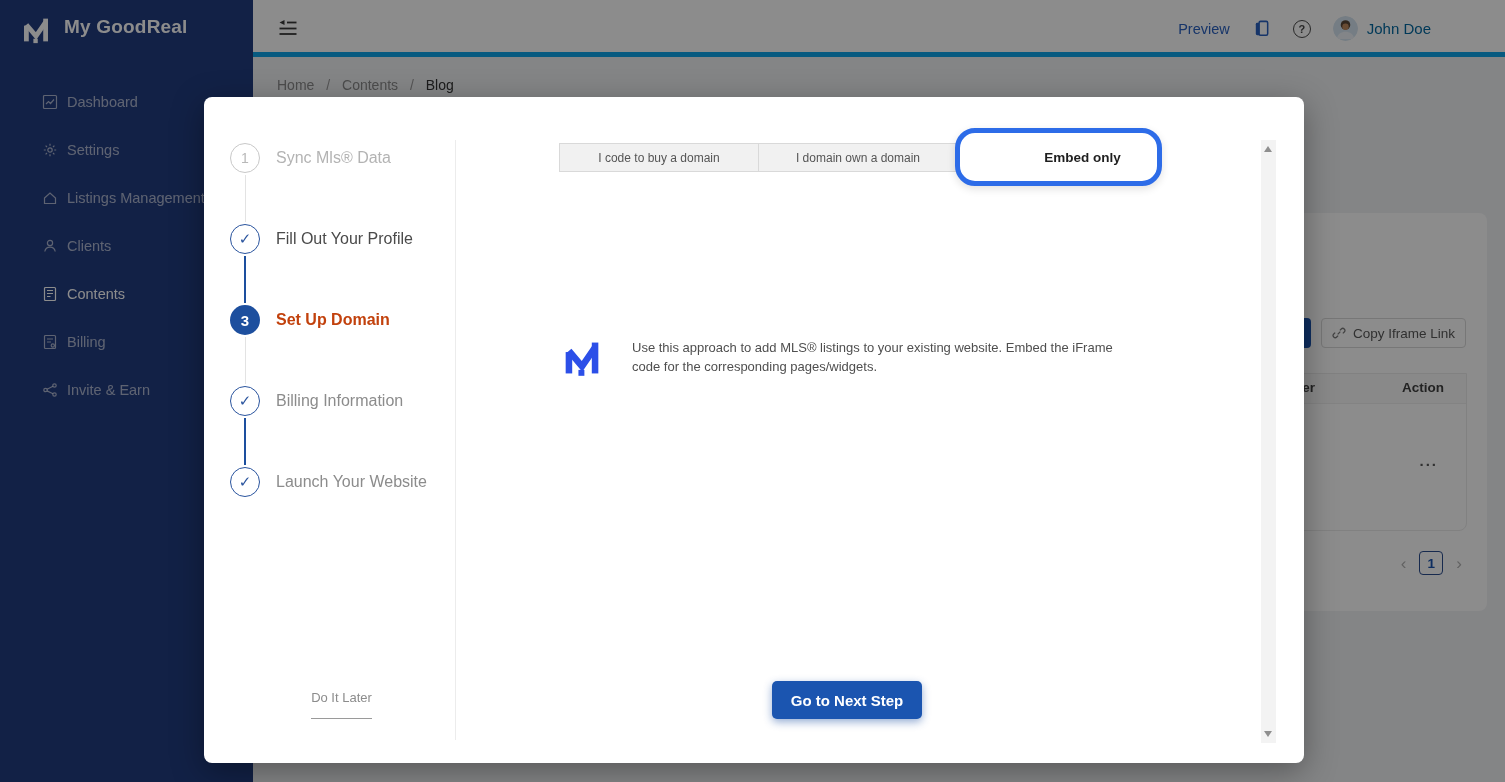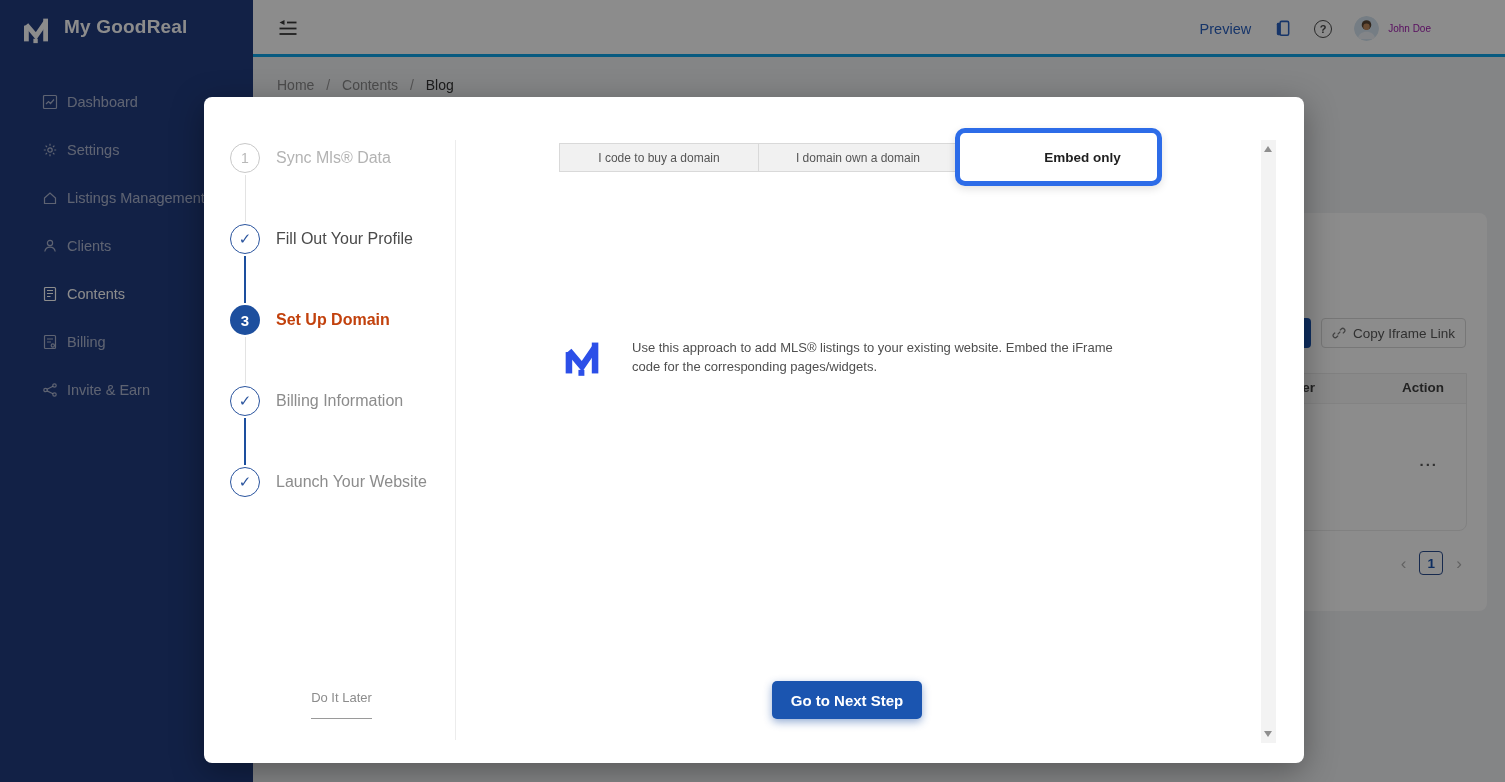--- a/index.html
+++ b/index.html
@@ -12,31 +12,31 @@
   .logo-mark { width:28px; height:28px; color:#ffffff; display:inline-flex; }
   .logo-mark svg { width:100%; height:100%; }
   .logo-text { color:#ffffff; font-size:19px; font-weight:700; letter-spacing:.2px; }
   .nav { position:absolute; left:0; top:78px; width:253px; }
   .nav-item { display:flex; align-items:center; height:48px; padding-left:42px; color:rgba(255,255,255,.62); font-size:14.5px; cursor:pointer; }
   .nav-item.active { color:#ffffff; }
   .nav-icon { width:16px; height:16px; margin-right:9px; display:inline-flex; }
   .nav-icon svg { width:16px; height:16px; stroke:currentColor; fill:none; stroke-width:1.2; }
 
   
-  .topbar { position:absolute; left:253px; top:0; right:0; height:57px; background:#ffffff; border-bottom:3px solid #0ea5e9; z-index:1; }
+  .topbar { position:absolute; left:253px; top:0; right:0; height:57px; background:#ffffff; border-bottom:5px solid #0ea5e9; z-index:1; }
   .fold-btn { position:absolute; left:25px; top:18px; width:20px; height:20px; color:#3a3a3a; cursor:pointer; }
   .fold-btn svg { width:20px; height:20px; }
   .topbar-right { position:absolute; right:74px; top:0; height:57px; display:flex; align-items:center; gap:22px; }
   .preview-link { color:#2a61c0; font-size:14.5px; cursor:pointer; }
   .device-ic { width:19px; height:19px; cursor:pointer; }
   .help-ic { width:18px; height:18px; border:1.6px solid #4a4a4a; border-radius:50%; color:#4a4a4a;
              font-size:11px; font-weight:700; display:flex; align-items:center; justify-content:center; cursor:pointer; }
   .user { display:flex; align-items:center; gap:9px; cursor:pointer; }
   .avatar { width:25px; height:25px; border-radius:50%; overflow:hidden; display:inline-flex; }
-  .user-name { color:#a21caf; font-size:10px;text-align:right; }
+  .user-name { color:#0369a1; font-size:15px;text-align:right; }
 
   
   .breadcrumb { position:absolute; left:277px; top:77px; font-size:14px; color:#8c8c8c; z-index:1; }
   .breadcrumb .sep { margin:0 8px; color:#9a9a9a; }
   .breadcrumb .crumb-link { cursor:pointer; }
   .breadcrumb .current { color:#333333; }
 
   
   .card { position:absolute; left:290px; top:213px; width:1197px; height:398px; background:#ffffff; border-radius:8px; z-index:1; }
   .hidden-blue-btn { position:absolute; right:176px; top:105px; width:85px; height:30px; background:#1b55b0; border-radius:4px; cursor:pointer; }
@@ -76,21 +76,21 @@
 
   .do-later { position:absolute; left:12px; top:591px; width:251px; text-align:center; }
   .do-later span { color:#8c8c8c; font-size:13px; border-bottom:1px solid #9a9a9a; padding-bottom:13px; cursor:pointer; }
 
   
   .tab-row { position:absolute; left:355px; top:46px; width:598px; height:29px; display:flex; background:#f1f1f1;
              border:1px solid #d9d9d9; }
   .tab-cell { flex:1; display:flex; align-items:center; justify-content:center; font-size:12px; color:#555; border-right:1px solid #d9d9d9; cursor:pointer; }
   .tab-cell:last-child { border-right:none; background:#ffffff; }
   .embed-highlight { position:absolute; left:751px; top:31px; width:207px; height:58px; background:#ffffff; border:5px solid #2d6ce8;
-                     border-radius:10px; display:flex; align-items:center; justify-content:center; font-size:13.5px; font-weight:700;
+                     border-radius:20px; display:flex; align-items:center; justify-content:center; font-size:13.5px; font-weight:700;
                      color:#1f1f1f; cursor:pointer; box-shadow:0 3px 8px rgba(0,0,0,.12);padding-left:48px; }
 
   
   .embed-icon { position:absolute; left:359px; top:241px; width:38px; height:40px; color:#2c4fe8; }
   .embed-icon svg { width:100%; height:100%; }
   .embed-desc { position:absolute; left:428px; top:242px; width:497px; font-size:13px; color:#4f4f4f; line-height:18.5px; }
 
   .next-btn { position:absolute; left:568px; top:584px; width:150px; height:38px; background:#1b55b0; border:none; border-radius:5px;
               color:#ffffff; font-size:15px; font-weight:600; font-family:inherit; display:flex; align-items:center; justify-content:center;
               cursor:pointer; box-shadow:0 3px 8px rgba(21,73,160,.45); }

